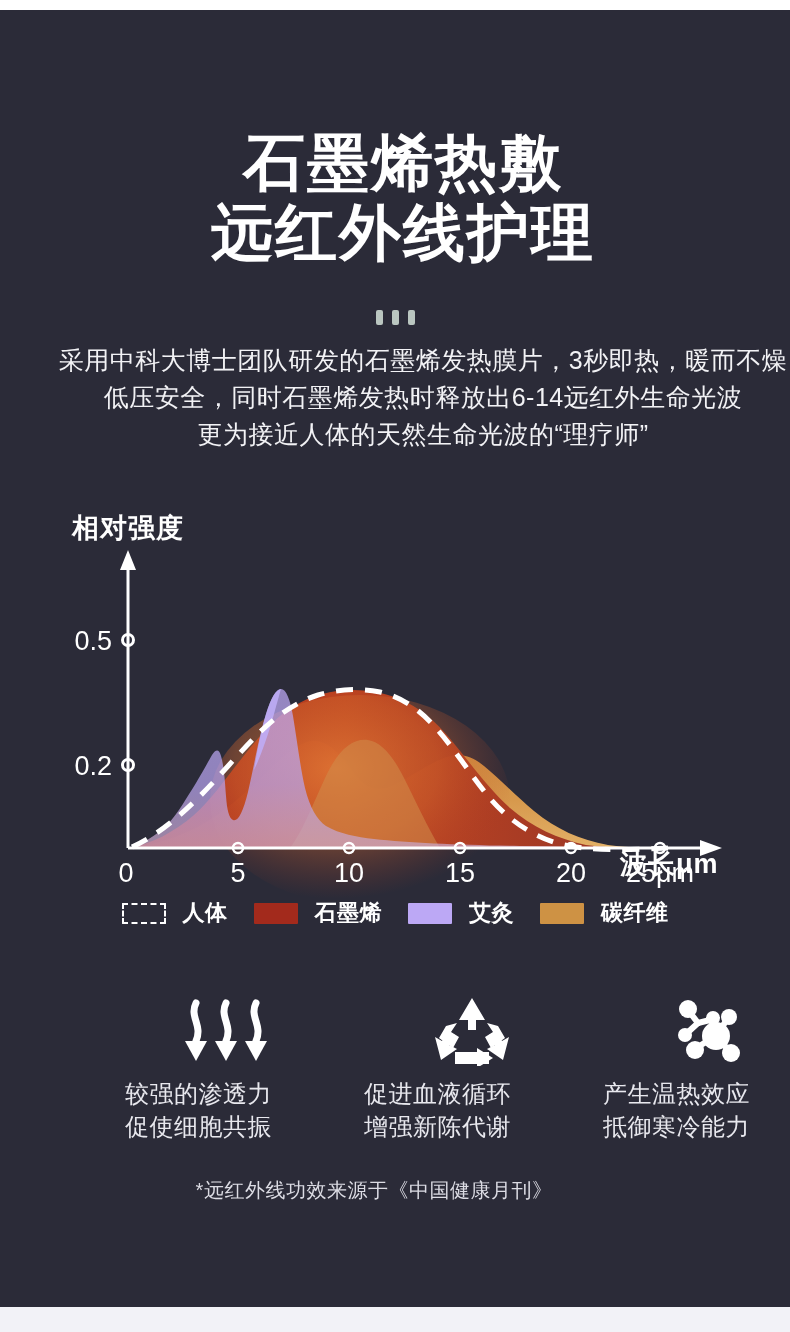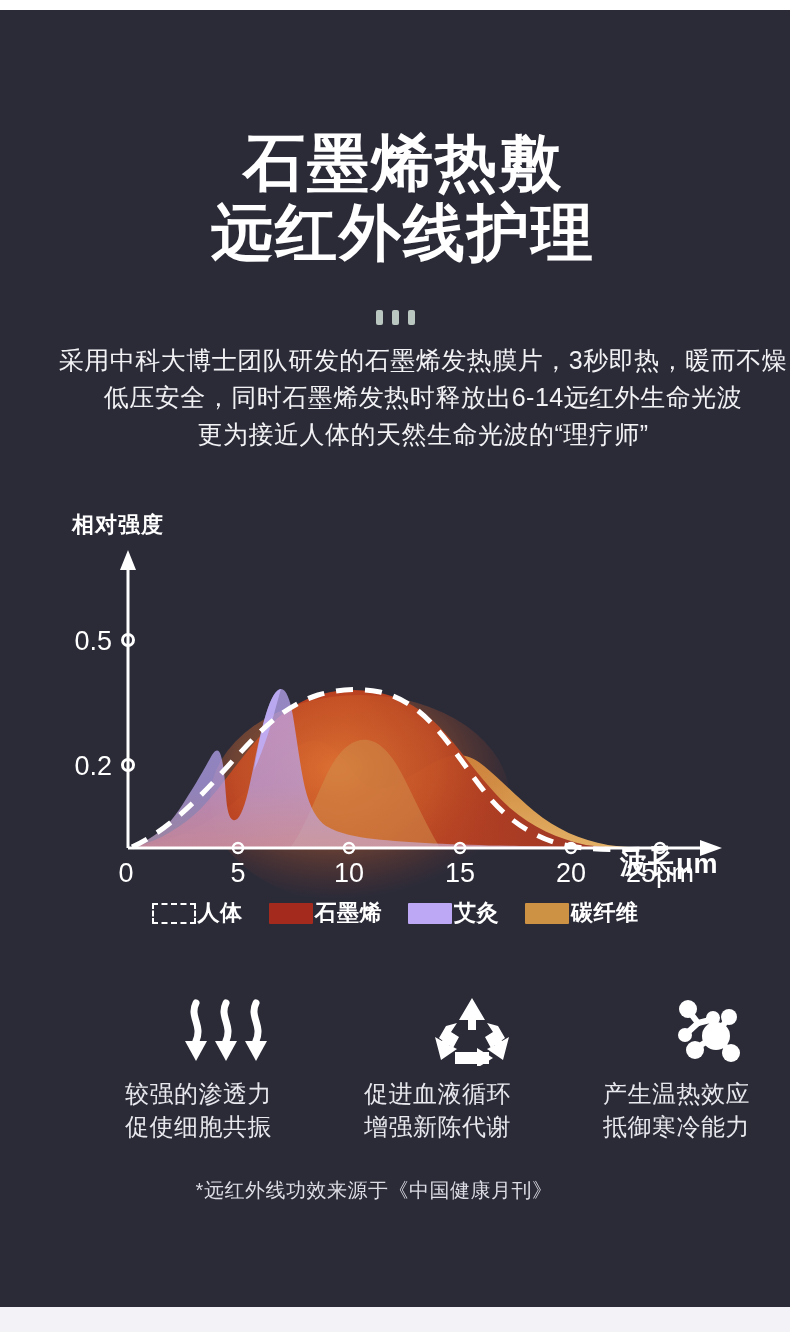--- a/index.html
+++ b/index.html
@@ -48,34 +48,34 @@
     font-size:25px;line-height:37px;letter-spacing:0.5px;padding-left:28px;
   }
   .lead span{display:block;}
 
   
   .chart-wrap{
     position:absolute;left:60px;top:500px;width:680px;height:410px;
   }
   .chart-title{
     position:absolute;left:12px;top:10px;
-    color:#ffffff;font-size:22px;font-weight:700;letter-spacing:1px;
+    color:#ffffff;font-size:27px;font-weight:700;letter-spacing:1px;
   }
   .chart-svg{position:absolute;left:0;top:0;}
   .xaxis-name{
     position:absolute;left:560px;top:346px;
     color:#ffffff;font-size:27px;font-weight:700;letter-spacing:1px;
   }
 
   
   .legend{
     position:absolute;left:0;top:898px;width:790px;
     display:flex;justify-content:center;align-items:center;gap:26px;
   }
-  .lg-item{display:flex;align-items:center;gap:2px;}
+  .lg-item{display:flex;align-items:center;gap:17px;}
   .sw{width:44px;height:21px;display:block;border-radius:1px;}
   .sw-dashed{border:2px dashed #ffffff;background:transparent;box-sizing:border-box;}
   .lg-label{color:#ffffff;font-size:22px;font-weight:700;letter-spacing:0.5px;}
 
   
   .features{
     position:absolute;left:40px;top:995px;width:710px;
     display:flex;justify-content:space-between;align-items:flex-start;
   }
   .feat{width:232px;display:flex;flex-direction:column;align-items:flex-end;}

